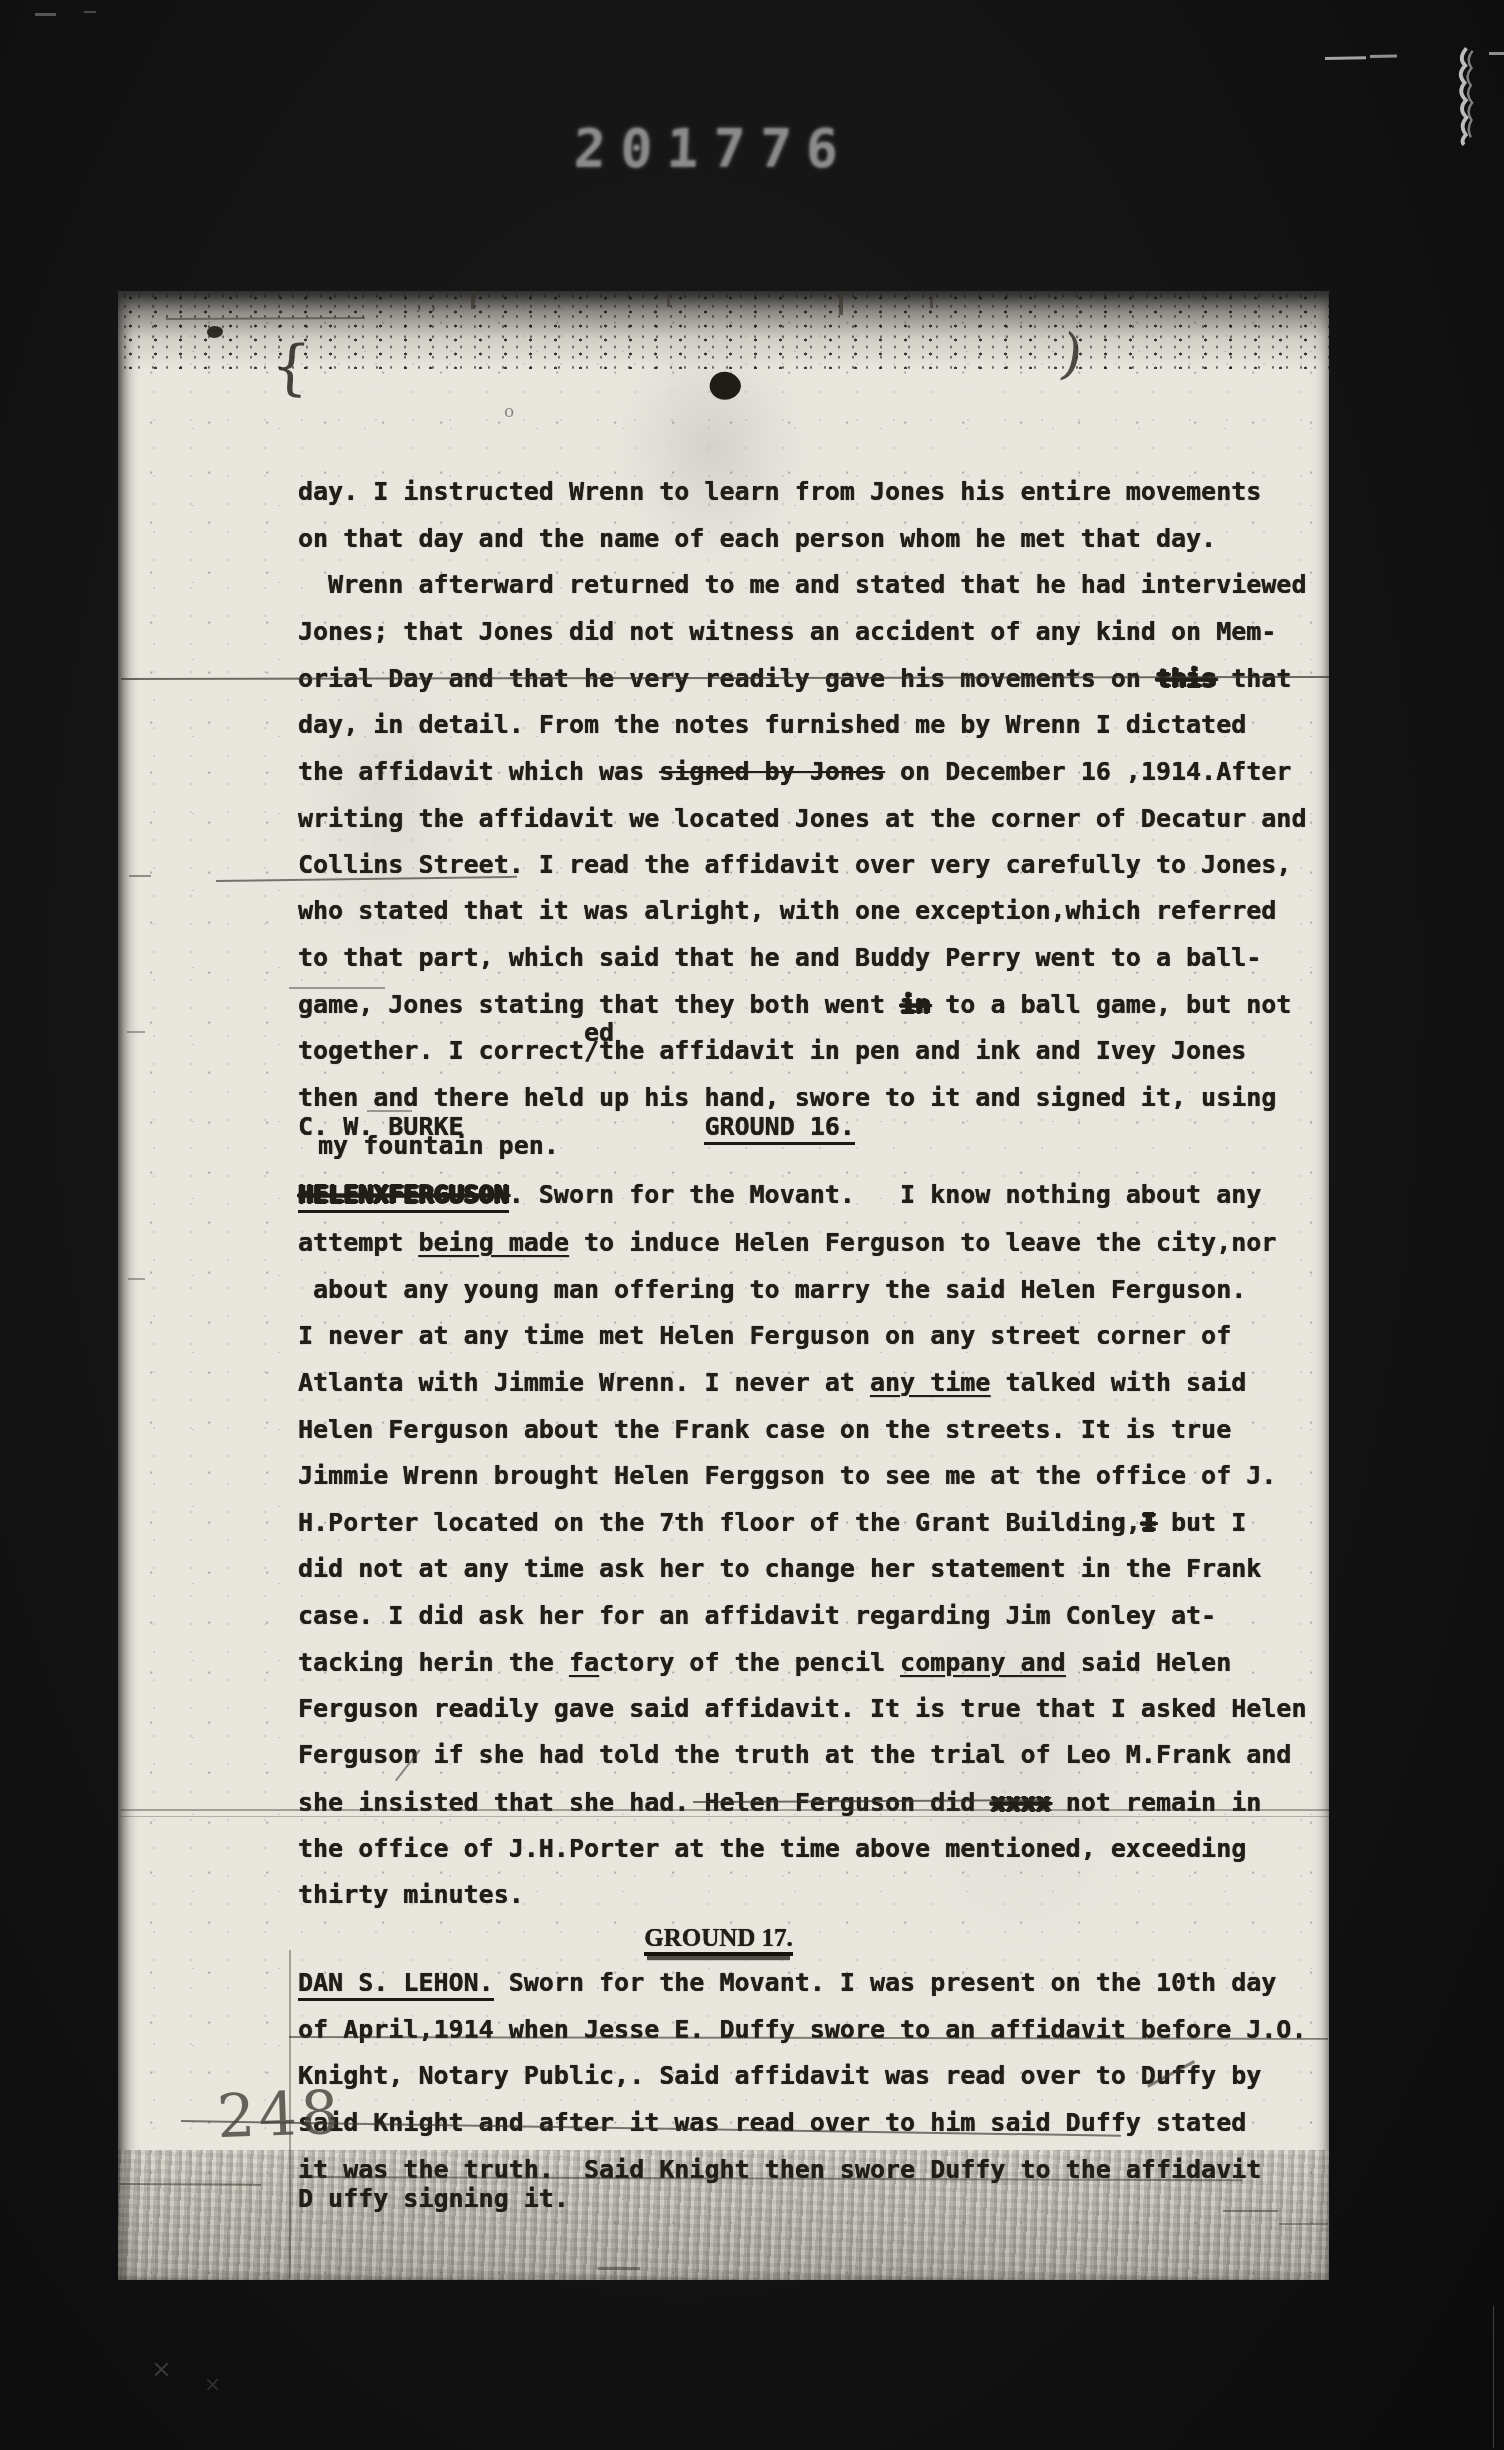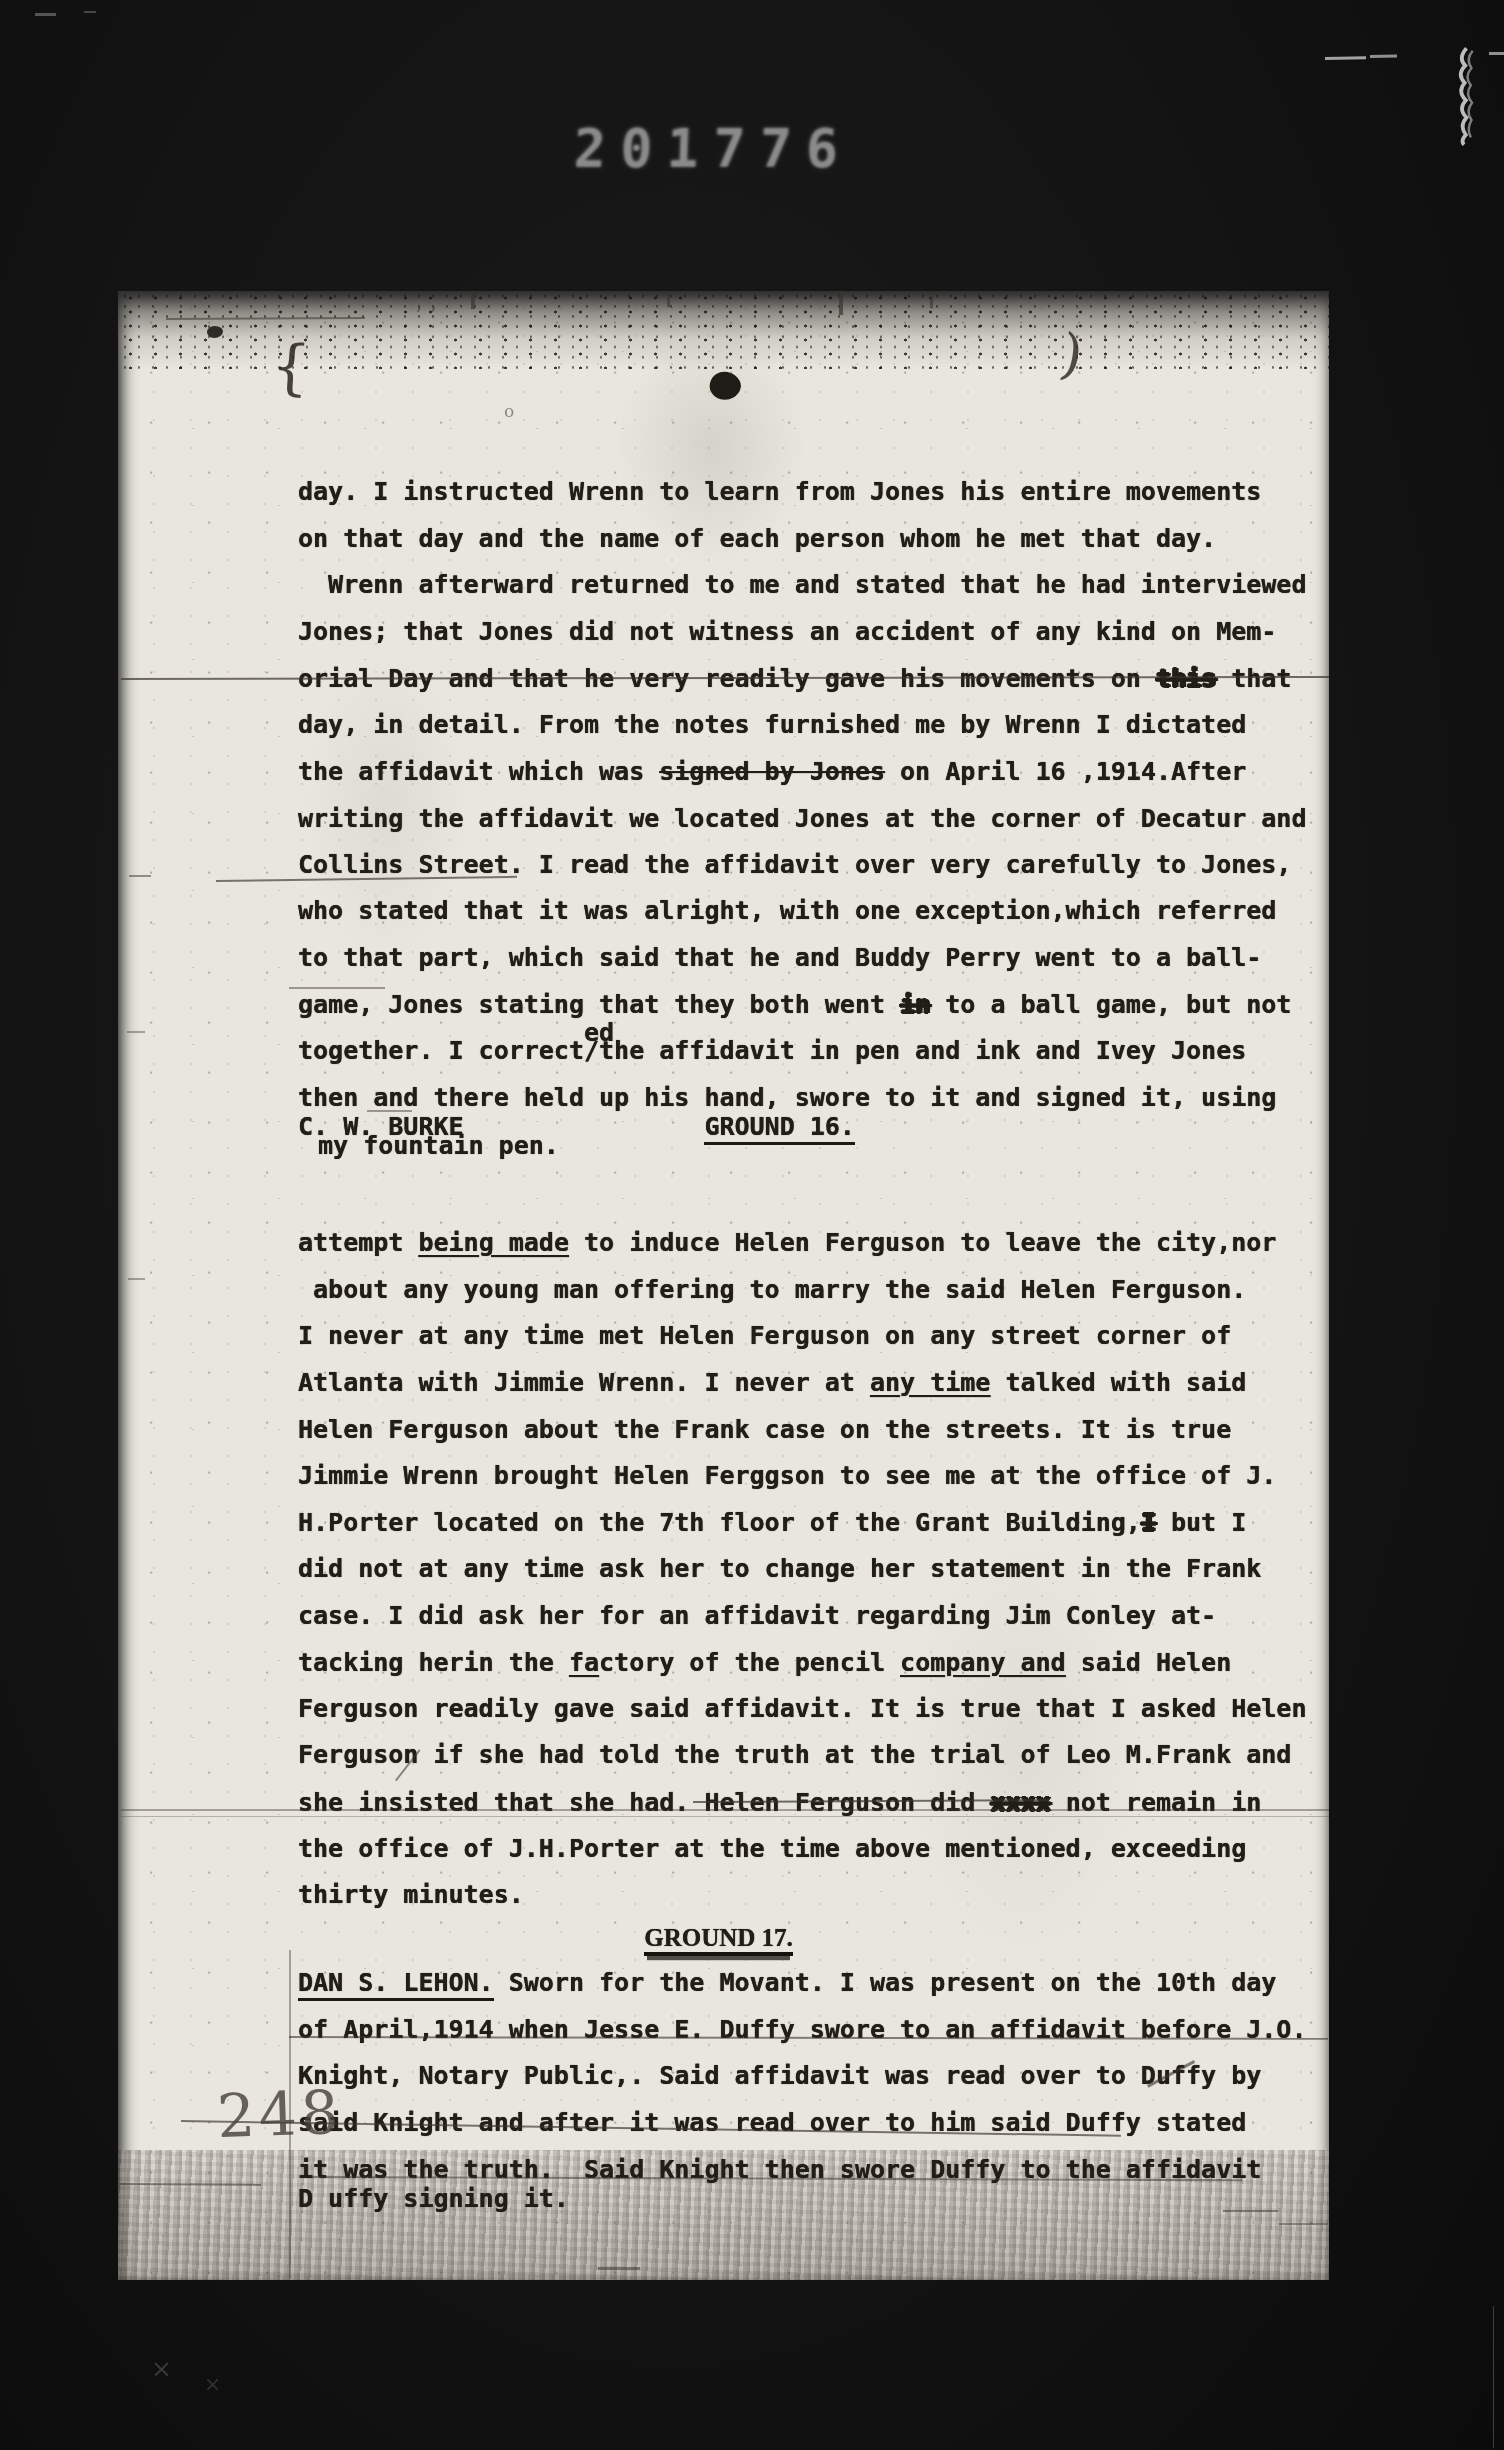--- a/index.html
+++ b/index.html
@@ -71,31 +71,32 @@
     <div class="topband"></div>
     <div class="bottomband"></div>
   </div>
   <div id="text-layer">
       <div class="line" style="top: 477px;"><span>day. I instructed Wrenn to learn from Jones his entire movements</span></div>
       <div class="line" style="top: 524px;"><span>on that day and the name of each person whom he met that day.</span></div>
       <div class="line" style="top: 570px;"><span>  Wrenn afterward returned to me and stated that he had interviewed</span></div>
       <div class="line" style="top: 617px;"><span>Jones; that Jones did not witness an accident of any kind on Mem-</span></div>
       <div class="line" style="top: 664px;"><span>orial Day and that he very readily gave his movements on </span><span class="xx">this</span><span> that</span></div>
       <div class="line" style="top: 710px;"><span>day, in detail. From the notes furnished me by Wrenn I dictated</span></div>
-      <div class="line" style="top: 757px;"><span>the affidavit which was </span><span class="lt">signed by Jones</span><span> on April 16 ,1914.After</span></div>
+      <div class="line" style="top: 757px;"><span>the affidavit which was </span><span class="lt">signed by Jones</span><span> on December 16 ,1914.After</span></div>
       <div class="line" style="top: 804px;"><span>writing the affidavit we located Jones at the corner of Decatur and</span></div>
       <div class="line" style="top: 850px;"><span>Collins Street. I read the affidavit over very carefully to Jones,</span></div>
       <div class="line" style="top: 896px;"><span>who stated that it was alright, with one exception,which referred</span></div>
       <div class="line" style="top: 943px;"><span>to that part, which said that he and Buddy Perry went to a ball-</span></div>
       <div class="line" style="top: 990px;"><span>game, Jones stating that they both went </span><span class="xx">in</span><span> to a ball game, but not</span></div>
       <div class="line" style="top: 1018px;"><span>                   ed</span></div>
       <div class="line" style="top: 1036px;"><span>together. I correct/the affidavit in pen and ink and Ivey Jones</span></div>
       <div class="line" style="top: 1083px;"><span>then and there held up his hand, swore to it and signed it, using</span></div>
       <div class="line" style="top: 1131px; margin-left: 20px;"><span>my fountain pen.</span></div>
       <div class="line" style="top: 1112px;"><span>C. W. BURKE</span><span>                </span><span class="hu">GROUND 16.</span></div>
+      <div class="line" style="top: 1180px;"><span class="xx hu">HELENXFERGUSON</span><span>. Sworn for the Movant.   I know nothing about any</span></div>
       <div class="line" style="top: 1228px;"><span>attempt </span><span class="un">being made</span><span> to induce Helen Ferguson to leave the city,nor</span></div>
       <div class="line" style="top: 1275px;"><span> about any young man offering to marry the said Helen Ferguson.</span></div>
       <div class="line" style="top: 1321px;"><span>I never at any time met Helen Ferguson on any street corner of</span></div>
       <div class="line" style="top: 1368px;"><span>Atlanta with Jimmie Wrenn. I never at </span><span class="un">any time</span><span> talked with said</span></div>
       <div class="line" style="top: 1415px;"><span>Helen Ferguson about the Frank case on the streets. It is true</span></div>
       <div class="line" style="top: 1461px;"><span>Jimmie Wrenn brought Helen Ferggson to see me at the office of J.</span></div>
       <div class="line" style="top: 1508px;"><span>H.Porter located on the 7th floor of the Grant Building,</span><span class="xx">I</span><span> but I</span></div>
       <div class="line" style="top: 1554px;"><span>did not at any time ask her to change her statement in the Frank</span></div>
       <div class="line" style="top: 1601px;"><span>case. I did ask her for an affidavit regarding Jim Conley at-</span></div>
       <div class="line" style="top: 1648px;"><span>tacking herin the </span><span class="un">fa</span><span>ctory of the pencil </span><span class="un">company and</span><span> said Helen</span></div>

